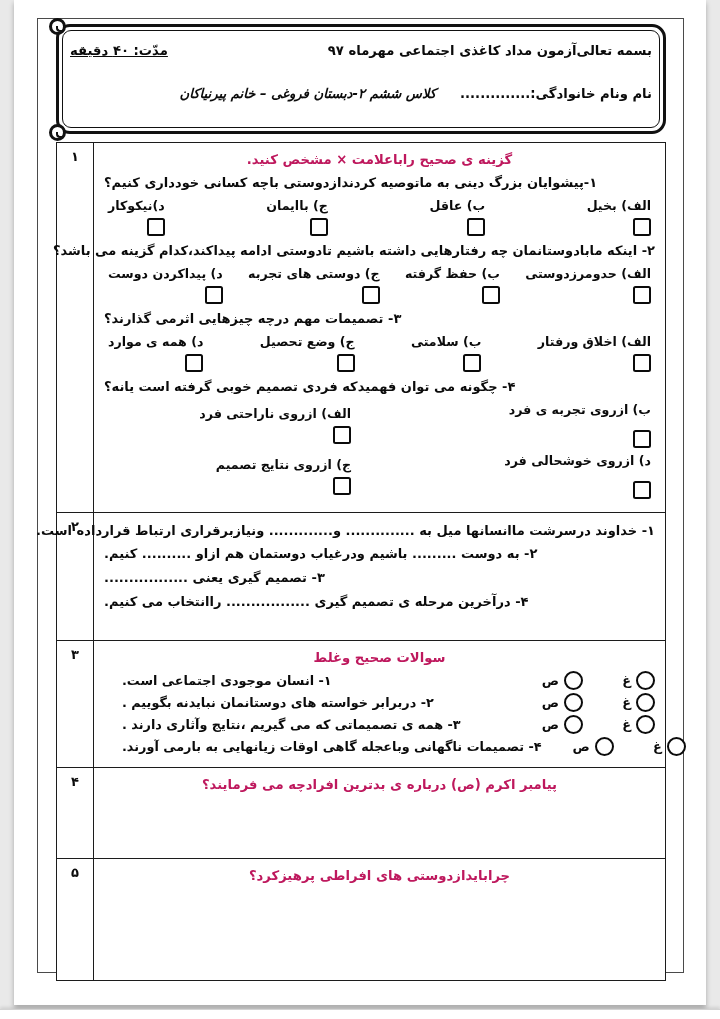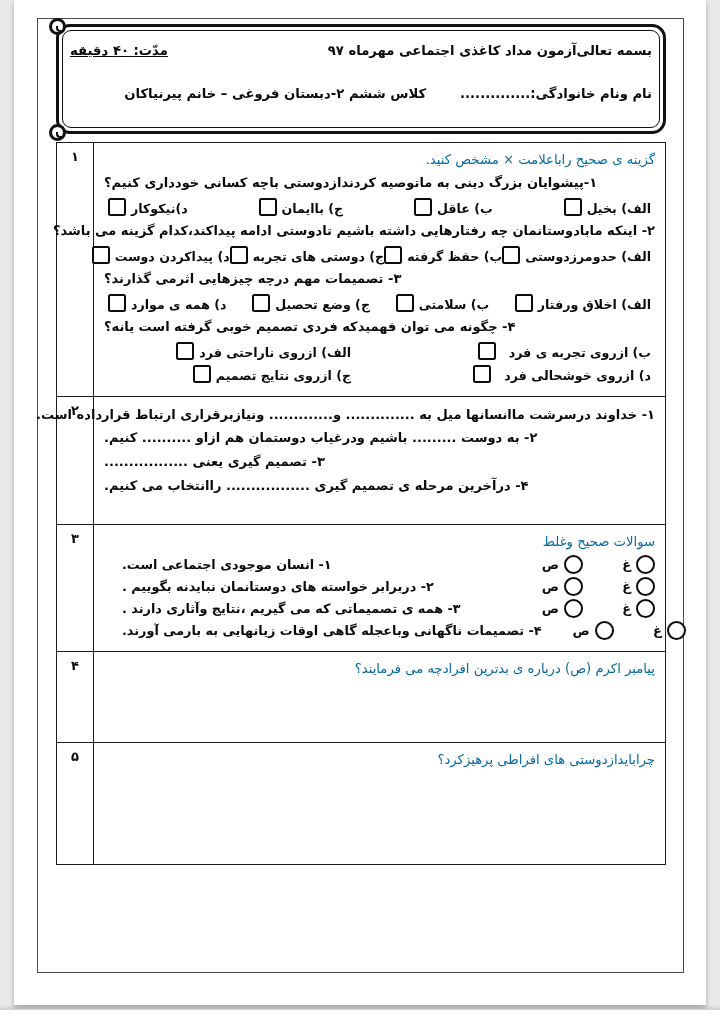--- a/index.html
+++ b/index.html
@@ -106,22 +106,22 @@
     white-space: nowrap;
   }
   .hdr-row-1 { top: 19px; }
   .hdr-row-2 { top: 62px; }
   .hdr-right { flex: 0 0 auto; }
   .hdr-center {
     flex: 1 1 auto;
     text-align: right;
   }
   .hdr-left { flex: 0 0 auto; text-decoration: underline; }
-  .hdr-row-2 .hdr-right { margin-left: 34px; }
-  .hdr-row-2 .hdr-center { text-align: center; padding-left: 62px; }
+  .hdr-row-2 .hdr-right { margin-left: 24px; }
+  .hdr-row-2 .hdr-center { padding-left: 62px; font-style: italic; }
 
   
   .exam-table {
     position: absolute;
     left: 42px;
     top: 142px;
     width: 610px;
     border-collapse: collapse;
     table-layout: fixed;
     background: #fff;
@@ -139,23 +139,23 @@
     padding-top: 6px;
     color: #0b0b0b;
   }
   td.body-cell {
     padding: 5px 10px 8px 10px;
   }
 
   
   .prompt {
     font-size: 13.2px;
-    font-weight: normal;
-    color: #0369a1;
-    text-align: right;
+    font-weight: bold;
+    color: #be185d;
+    text-align: center;
     line-height: 1.55;
     margin: 2px 0 2px 0;
     white-space: nowrap;
   }
   .q-line {
     font-size: 13px;
     font-weight: bold;
     color: #0b0b0b;
     text-align: left;
     line-height: 1.6;
@@ -173,22 +173,22 @@
     font-size: 12.6px;
     font-weight: bold;
     color: #0b0b0b;
     margin: 4px 0 5px 0;
     padding: 0 4px;
     white-space: nowrap;
   }
   .opt-row.two-col { justify-content: flex-start; }
   .opt {
     display: inline-flex;
-    flex-direction: row;
-    align-items: flex-end;
+    flex-direction: column;
+    align-items: flex-start;
     gap: 5px;
   }
   .opt-row.two-col .opt:first-child { width: 300px; gap: 13px; }
   .chk {
     display: inline-block;
     width: 14px;
     height: 14px;
     border: 2.2px solid #0b0b0b;
     border-radius: 2.5px;
     background: #fff;

